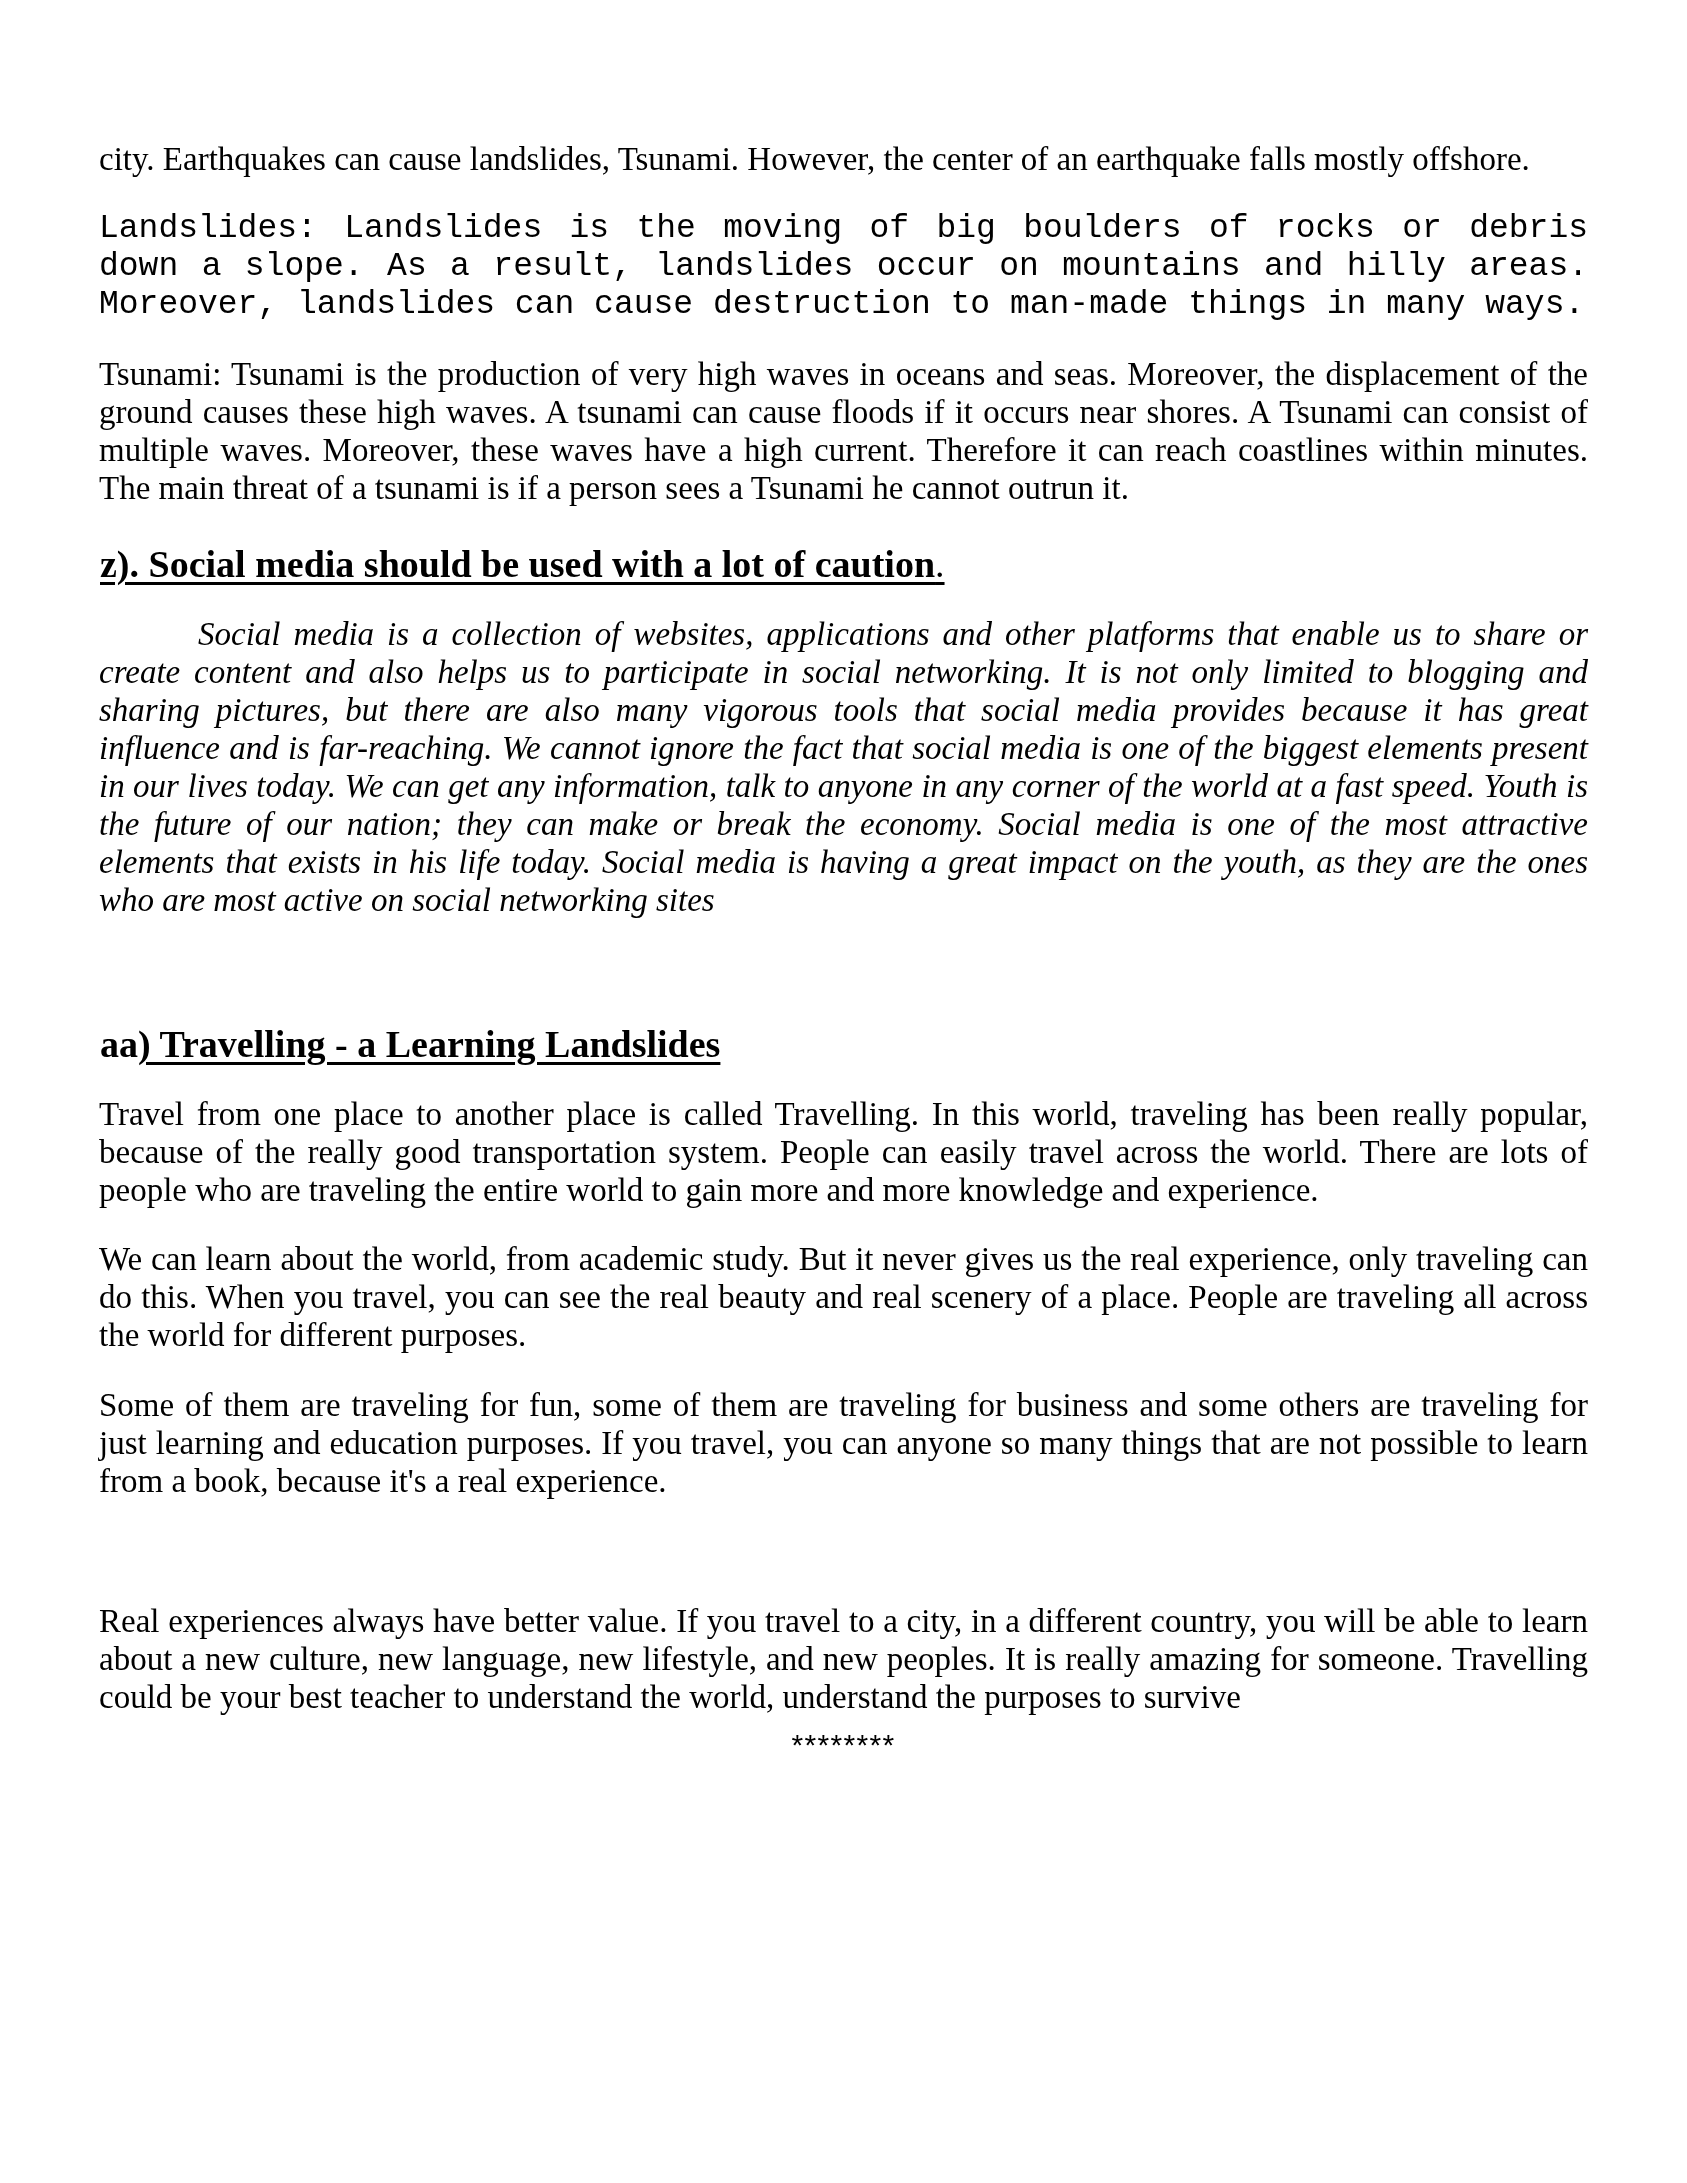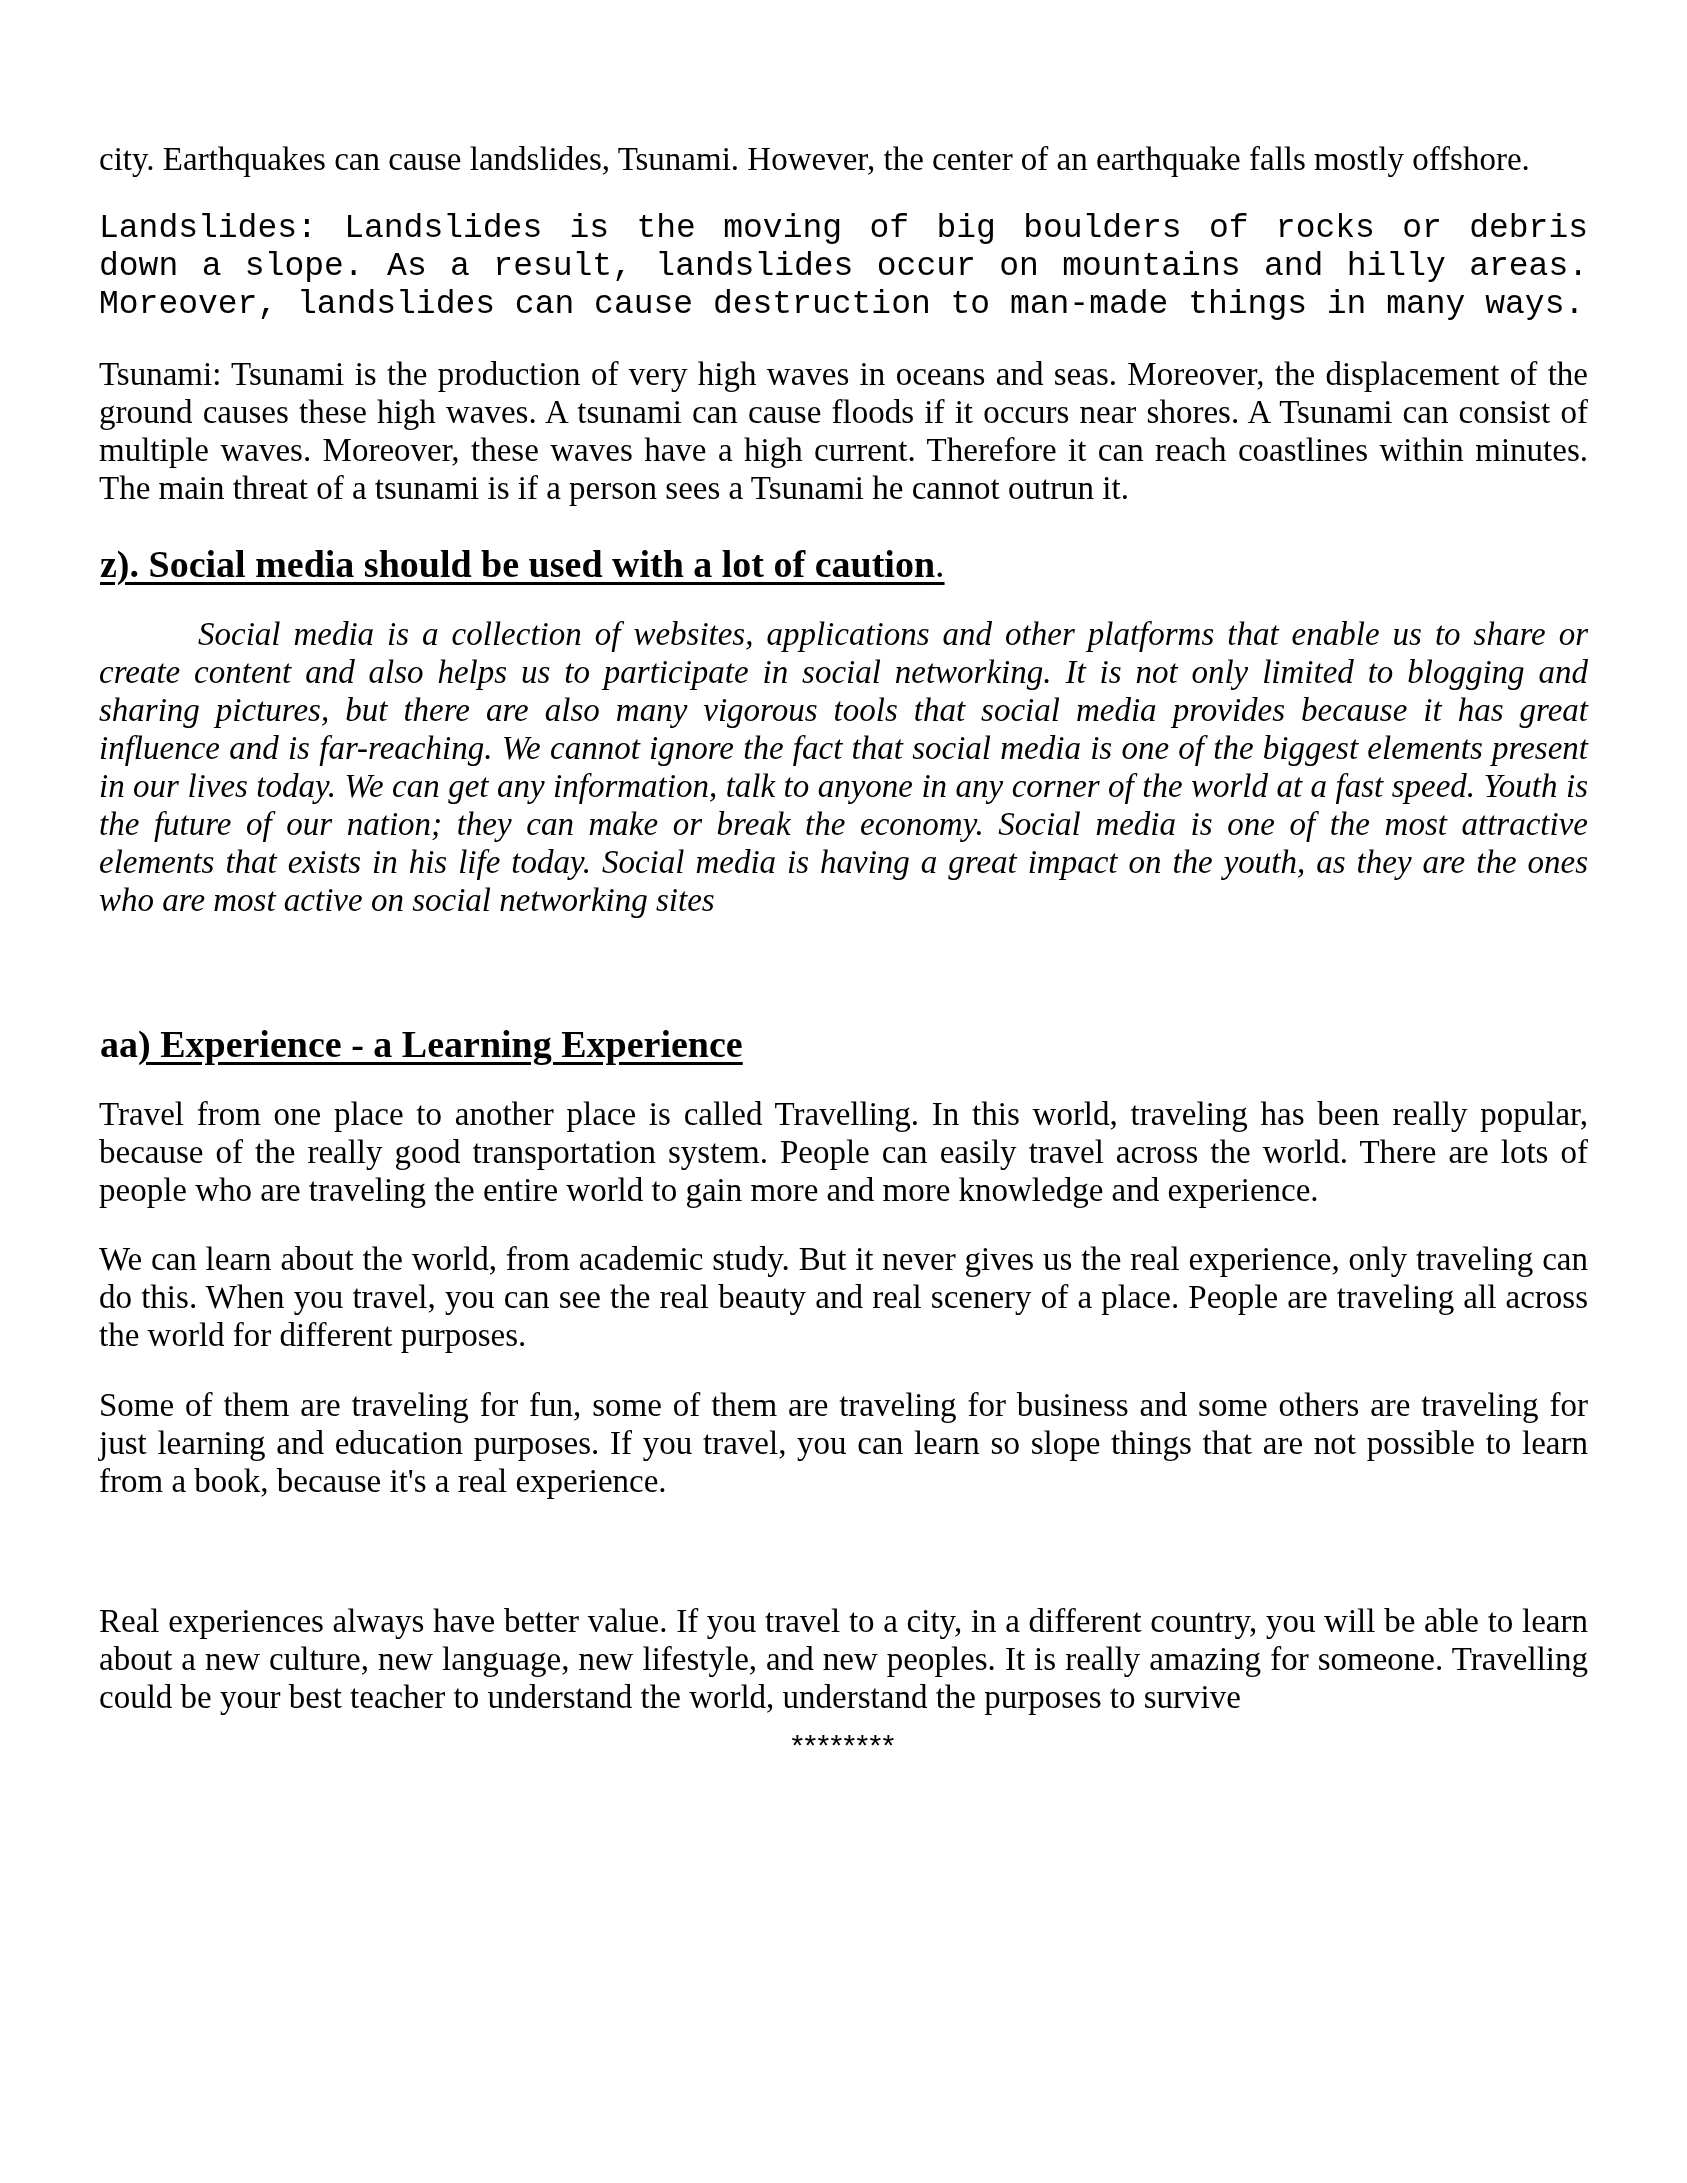--- a/index.html
+++ b/index.html
@@ -73,26 +73,26 @@
   <p class="p last-line-left" style="top: 140px;">city. Earthquakes can cause landslides, Tsunami. However, the center of an earthquake falls mostly offshore.</p>
 
   <p class="p last-line-left" style="top: 210px; font-family: Liberation Mono, monospace;">Landslides: Landslides is the moving of big boulders of rocks or debris down a slope. As a result, landslides occur on mountains and hilly areas. Moreover, landslides can cause destruction to man-made things in many ways.</p>
 
   <p class="p last-line-left" style="top: 355px;">Tsunami: Tsunami is the production of very high waves in oceans and seas. Moreover, the displacement of the ground causes these high waves. A tsunami can cause floods if it occurs near shores. A Tsunami can consist of multiple waves. Moreover, these waves have a high current. Therefore it can reach coastlines within minutes. The main threat of a tsunami is if a person sees a Tsunami he cannot outrun it.</p>
 
   <h2 class="heading" style="top: 541px;"><span class="u">z).  Social media should be used with a lot of caution</span><span class="u nb">.</span></h2>
 
   <p class="p last-line-left indent" style="top: 615px;">Social media is a collection of websites, applications and other platforms that enable us to share or create content and also helps us to participate in social networking. It is not only limited to blogging and sharing pictures, but there are also many vigorous tools that social media provides because it has great influence and is far-reaching. We cannot ignore the fact that social media is one of the biggest elements present in our lives today. We can get any information, talk to anyone in any corner of the world at a fast speed. Youth is the future of our nation; they can make or break the economy. Social media is one of the most attractive elements that exists in his life today. Social media is having a great impact on the youth, as they are the ones who are most active on social networking sites</p>
 
-  <h2 class="heading" style="top: 1021px;"><span>aa</span><span class="u">) Experience - a Learning Experience</span></h2>
+  <h2 class="heading" style="top: 1021px;"><span>aa</span><span class="u">) Travelling - a Learning Landslides</span></h2>
 
   <p class="p last-line-left" style="top: 1095px;">Travel from one place to another place is called Travelling. In this world, traveling has been really popular, because of the really good transportation system. People can easily travel across the world. There are lots of people who are traveling the entire world to gain more and more knowledge and experience.</p>
 
   <p class="p last-line-left" style="top: 1240px;">We can learn about the world, from academic study. But it never gives us the real experience, only traveling can do this. When you travel, you can see the real beauty and real scenery of a place. People are traveling all across the world for different purposes.</p>
 
-  <p class="p last-line-left" style="top: 1386px;">Some of them are traveling for fun, some of them are traveling for business and some others are traveling for just learning and education purposes. If you travel, you can learn so slope things that are not possible to learn from a book, because it's a real experience.</p>
+  <p class="p last-line-left" style="top: 1386px;">Some of them are traveling for fun, some of them are traveling for business and some others are traveling for just learning and education purposes. If you travel, you can anyone so many things that are not possible to learn from a book, because it's a real experience.</p>
 
   <p class="p last-line-left" style="top: 1602px;">Real experiences always have better value. If you travel to a city, in a different country, you will be able to learn about a new culture, new language, new lifestyle, and new peoples. It is really amazing for someone. Travelling could be your best teacher to understand the world, understand the purposes to survive</p>
 
   <div class="stars" style="top: 1728px;">********</div>
 
 </div>
 
 
 </body></html>

